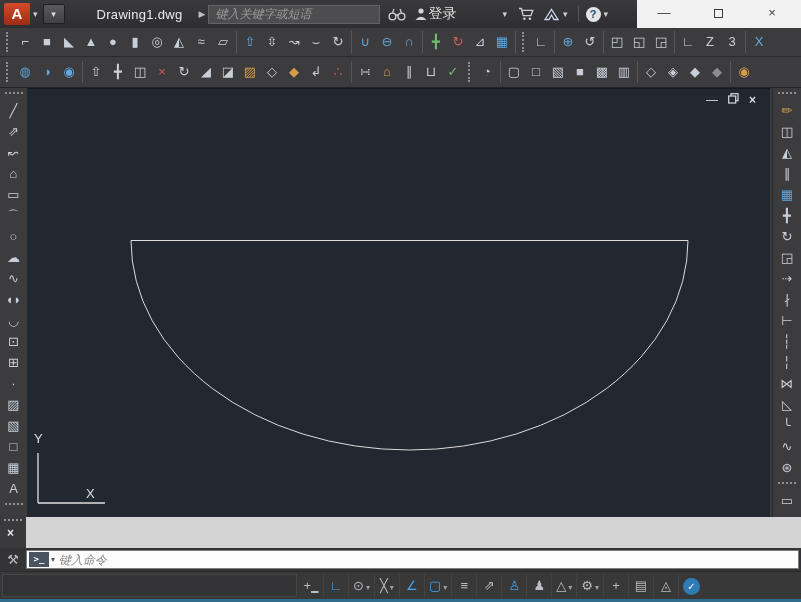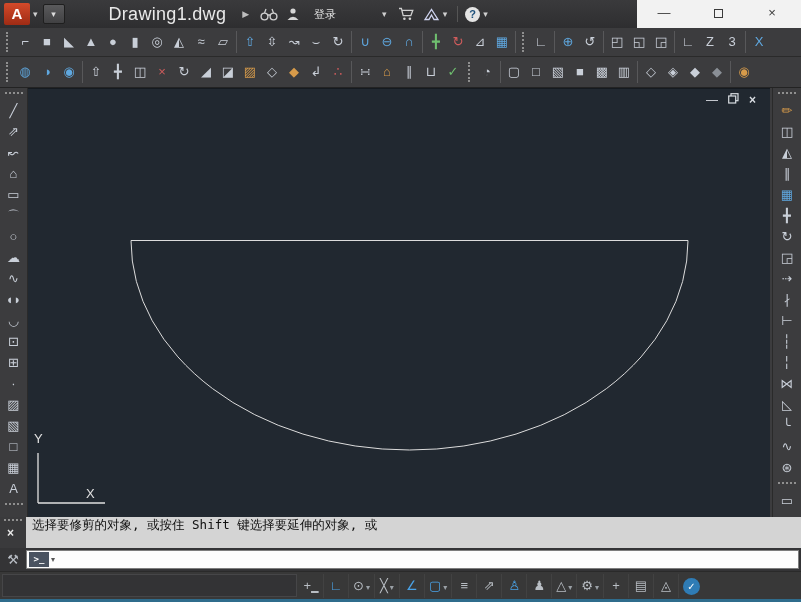--- a/index.html
+++ b/index.html
@@ -9,28 +9,28 @@
 
   
   #titlebar { position:absolute; left:0; top:0; width:801px; height:28px;
     background:linear-gradient(#3a3a3c,#2e2e30); display:flex; align-items:center; }
   #logo { width:26px; height:22px; margin-left:4px; border-radius:2px;
     background:linear-gradient(#d44a2a,#9e2b14); color:#fff; font-weight:bold;
     font-size:15px; text-align:center; line-height:22px; }
   .tiny-dd { color:#cfcfcf; font-size:9px; margin:0 3px; }
   #qat-btn { width:22px; height:20px; margin-left:2px; border:1px solid #1f1f1f; border-radius:2px;
     background:linear-gradient(#5a5a5c,#414143); color:#ddd; font-size:9px; text-align:center; line-height:18px; }
-  #doc-title { margin-left:44px; color:#e9e9e9; font-size:18px; letter-spacing:.3px;text-align:center; }
+  #doc-title { margin-left:32px; color:#e9e9e9; font-size:13px; letter-spacing:.3px;text-align:center; }
   #search-wrap { display:flex; align-items:center; margin-left:16px; }
   .play { color:#bdbdbd; font-size:9px; margin-right:3px; }
   #title-search { width:172px; height:19px; background:#4d4d4f; border:1px solid #636365;
     color:#ddd; font-size:12px; font-style:italic; padding:0 6px; outline:none; }
   #title-search::placeholder { color:#9a9a9a; }
   .ticon { display:inline-flex; align-items:center; justify-content:center; margin-left:8px; }
-  #login-label { color:#e0e0e0; font-size:11px; margin-left:14px; }
+  #login-label { color:#e0e0e0; font-size:14px; margin-left:0; }
   .tb-sep { width:1px; height:16px; background:#1f1f1f; border-right:1px solid #555; margin:0 7px; }
   #help-circle { width:15px; height:15px; border-radius:50%; background:#e4e4e4; color:#1c4f7a;
     font-weight:bold; font-size:11px; text-align:center; line-height:15px; }
   #win-zone { position:absolute; right:0; top:0; width:164px; height:28px; background:#f2f2f2;
     display:flex; }
   .win-btn { width:54px; height:28px; color:#3a3a3a; font-size:13px; text-align:center; line-height:26px; }
   .win-max-glyph { display:inline-block; width:9px; height:9px; border:1px solid #3a3a3a; margin-top:9px; }
 
   
   .hbar { position:absolute; left:0; width:801px; display:flex; align-items:center;
@@ -106,20 +106,21 @@
 
 <div id="root">
 
   <div id="titlebar">
     <div id="logo">A</div>
     <span class="tiny-dd">▾</span>
     <div id="qat-btn">▾</div>
     <span id="doc-title">Drawing1.dwg</span>
     <div id="search-wrap">
       <span class="play">▶</span>
+      <input id="title-search" placeholder="键入关键字或短语" style="">
       <span class="ticon">
         <svg width="18" height="13" viewBox="0 0 18 13">
           <circle cx="4.5" cy="8.5" r="3.4" fill="none" stroke="#cfcfcf" stroke-width="1.4"></circle>
           <circle cx="13.5" cy="8.5" r="3.4" fill="none" stroke="#cfcfcf" stroke-width="1.4"></circle>
           <path d="M4.5 5 L6 1 M13.5 5 L12 1 M7.5 7 h3" stroke="#cfcfcf" stroke-width="1.3" fill="none"></path>
         </svg>
       </span>
     </div>
     <span class="ticon">
       <svg width="14" height="14" viewBox="0 0 14 14">
@@ -305,28 +306,29 @@
       </span>
       <span style="font-weight:bold">×</span>
     </div>
   </div>
 
   <div id="cmdwin">
     <div id="cmd-grip-strip">
       <div id="cmd-grip"></div>
       <div id="cmd-close">×</div>
     </div>
-    <div id="cmd-text"><span>选择要修剪的对象, 或按住 Shift 键选择要延伸的对象, 或</span><br></div>
+    <div id="cmd-text"><br></div>
   </div>
 
   <div id="cmd-input-row">
     <span id="wrench">⚒</span>
     <div id="cmd-field">
       <span id="prompt-box">&gt;_</span>
       <span id="prompt-dd">▾</span>
+      <input id="command-input" placeholder="键入命令" style="">
     </div>
   </div>
 
   <div id="statusbar">
     <div id="status-left-panel"></div>
     <div id="status-items">
         <span class="tbtn">+‗</span>
         <span class="tbtn on">∟</span>
         <span class="tbtn">⊙<i class="dd">▾</i></span>
         <span class="tbtn">╳<i class="dd">▾</i></span>

